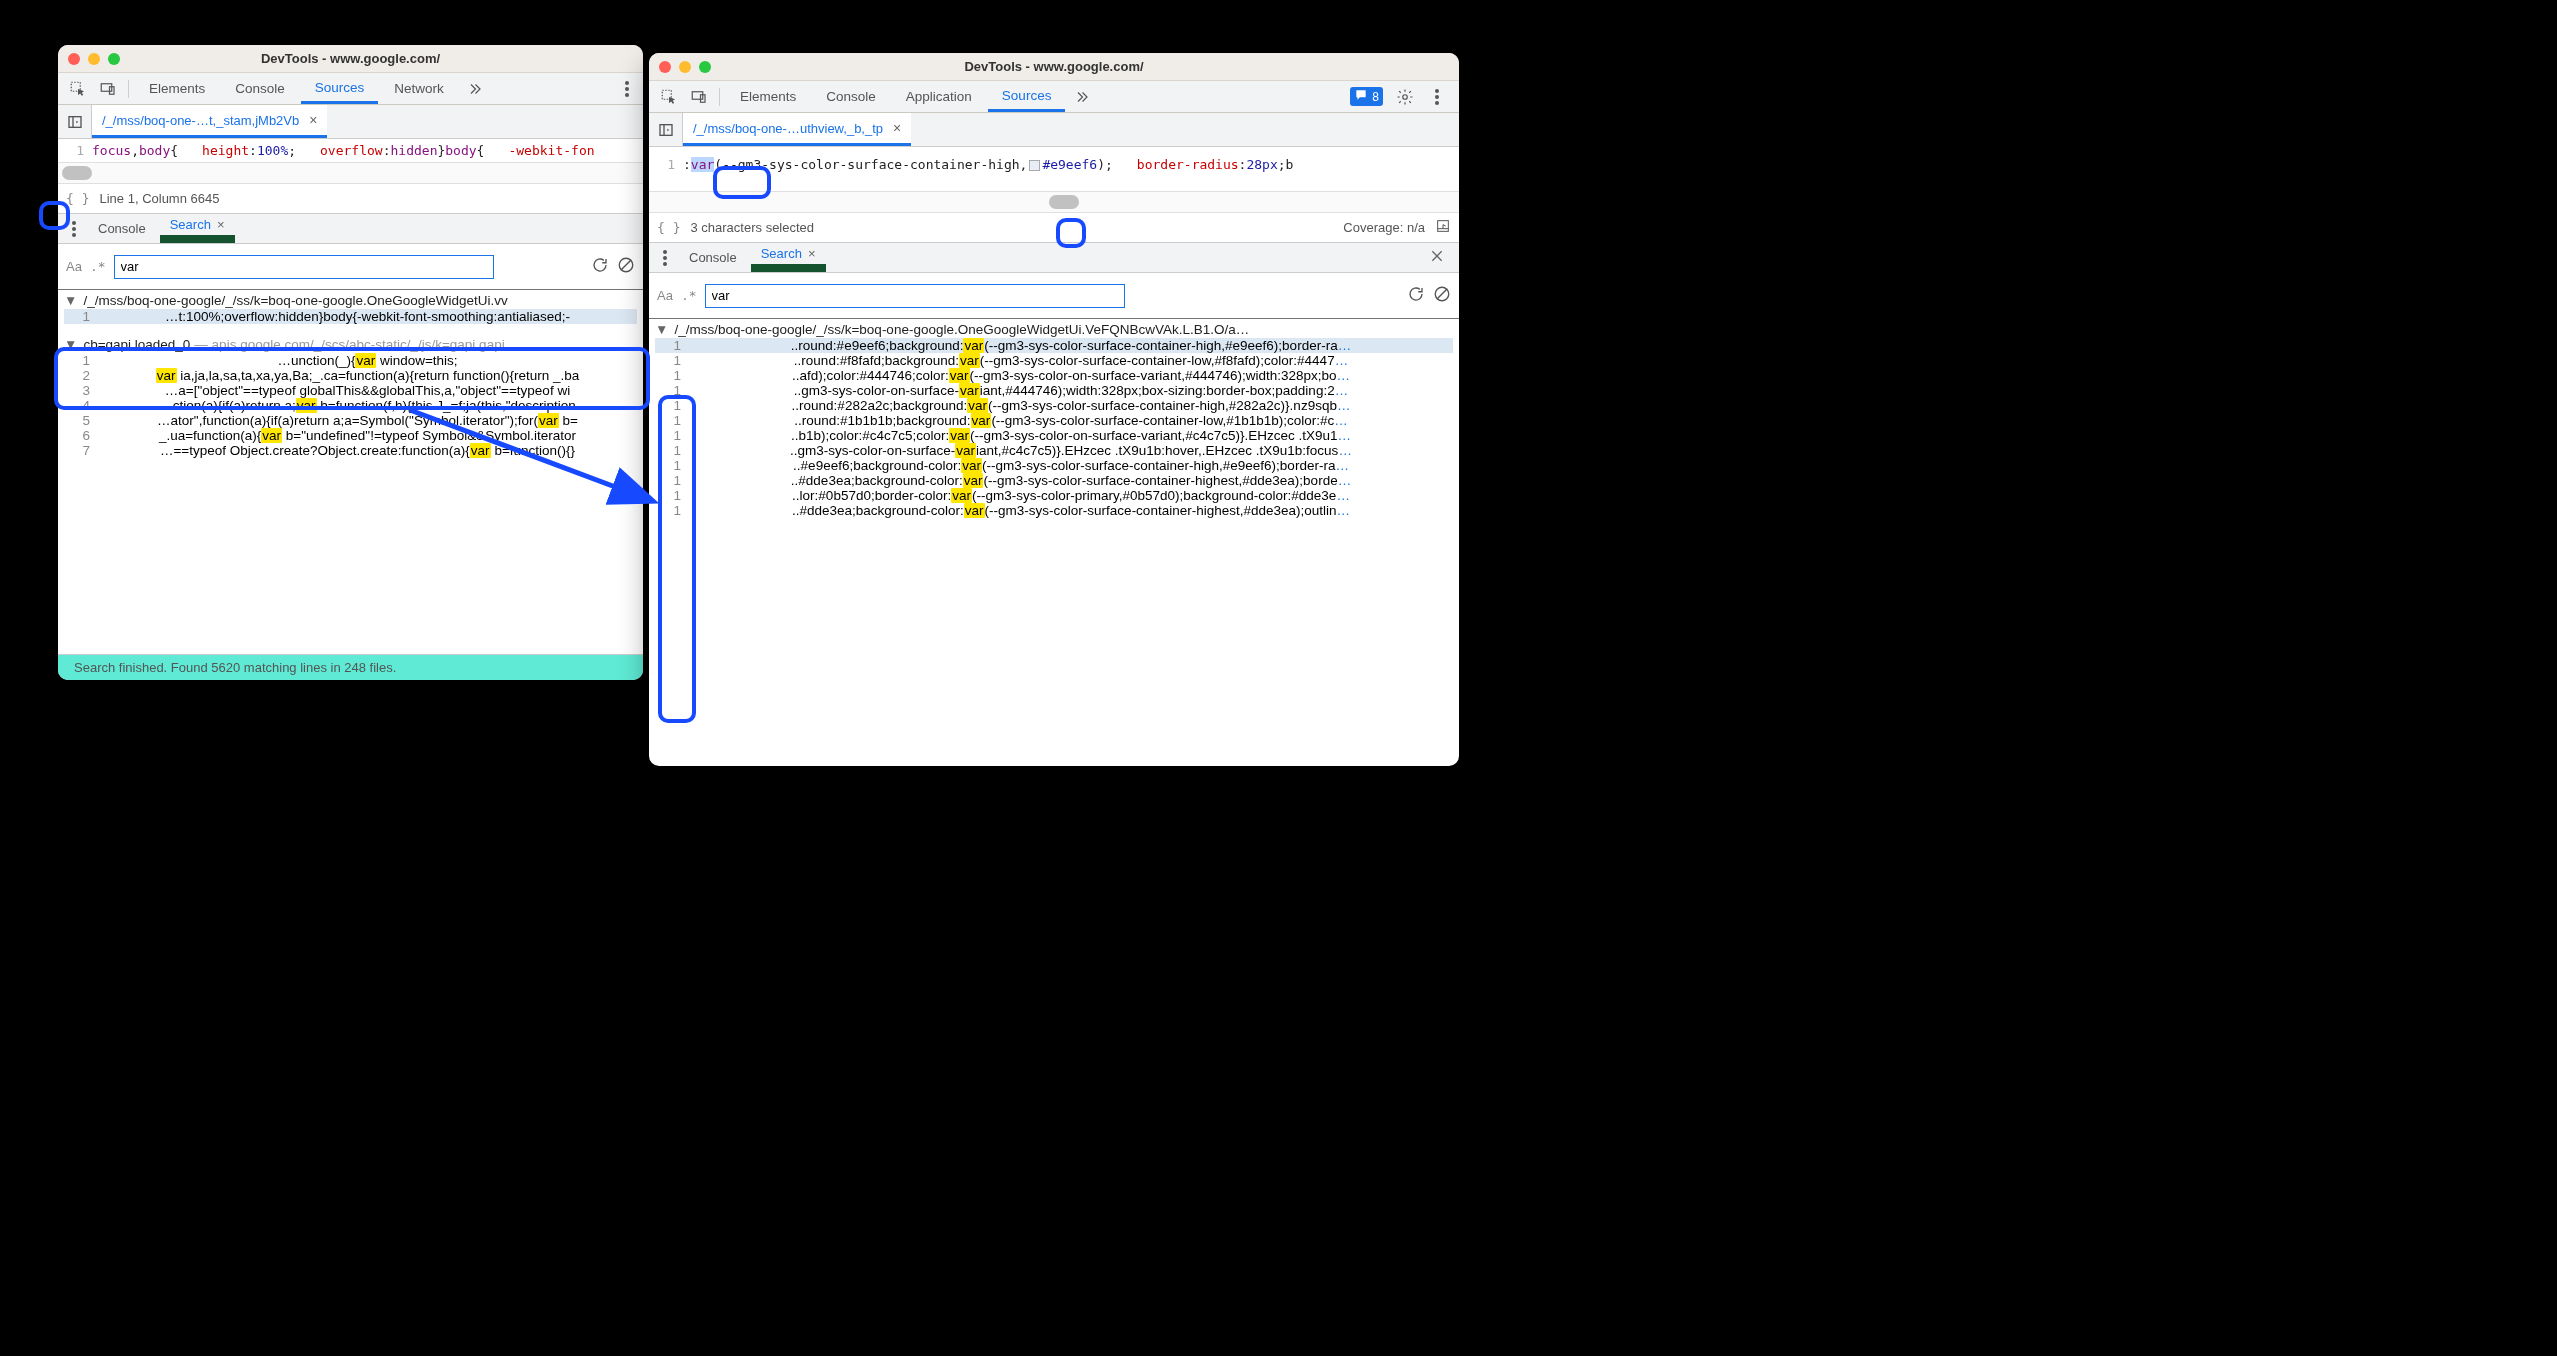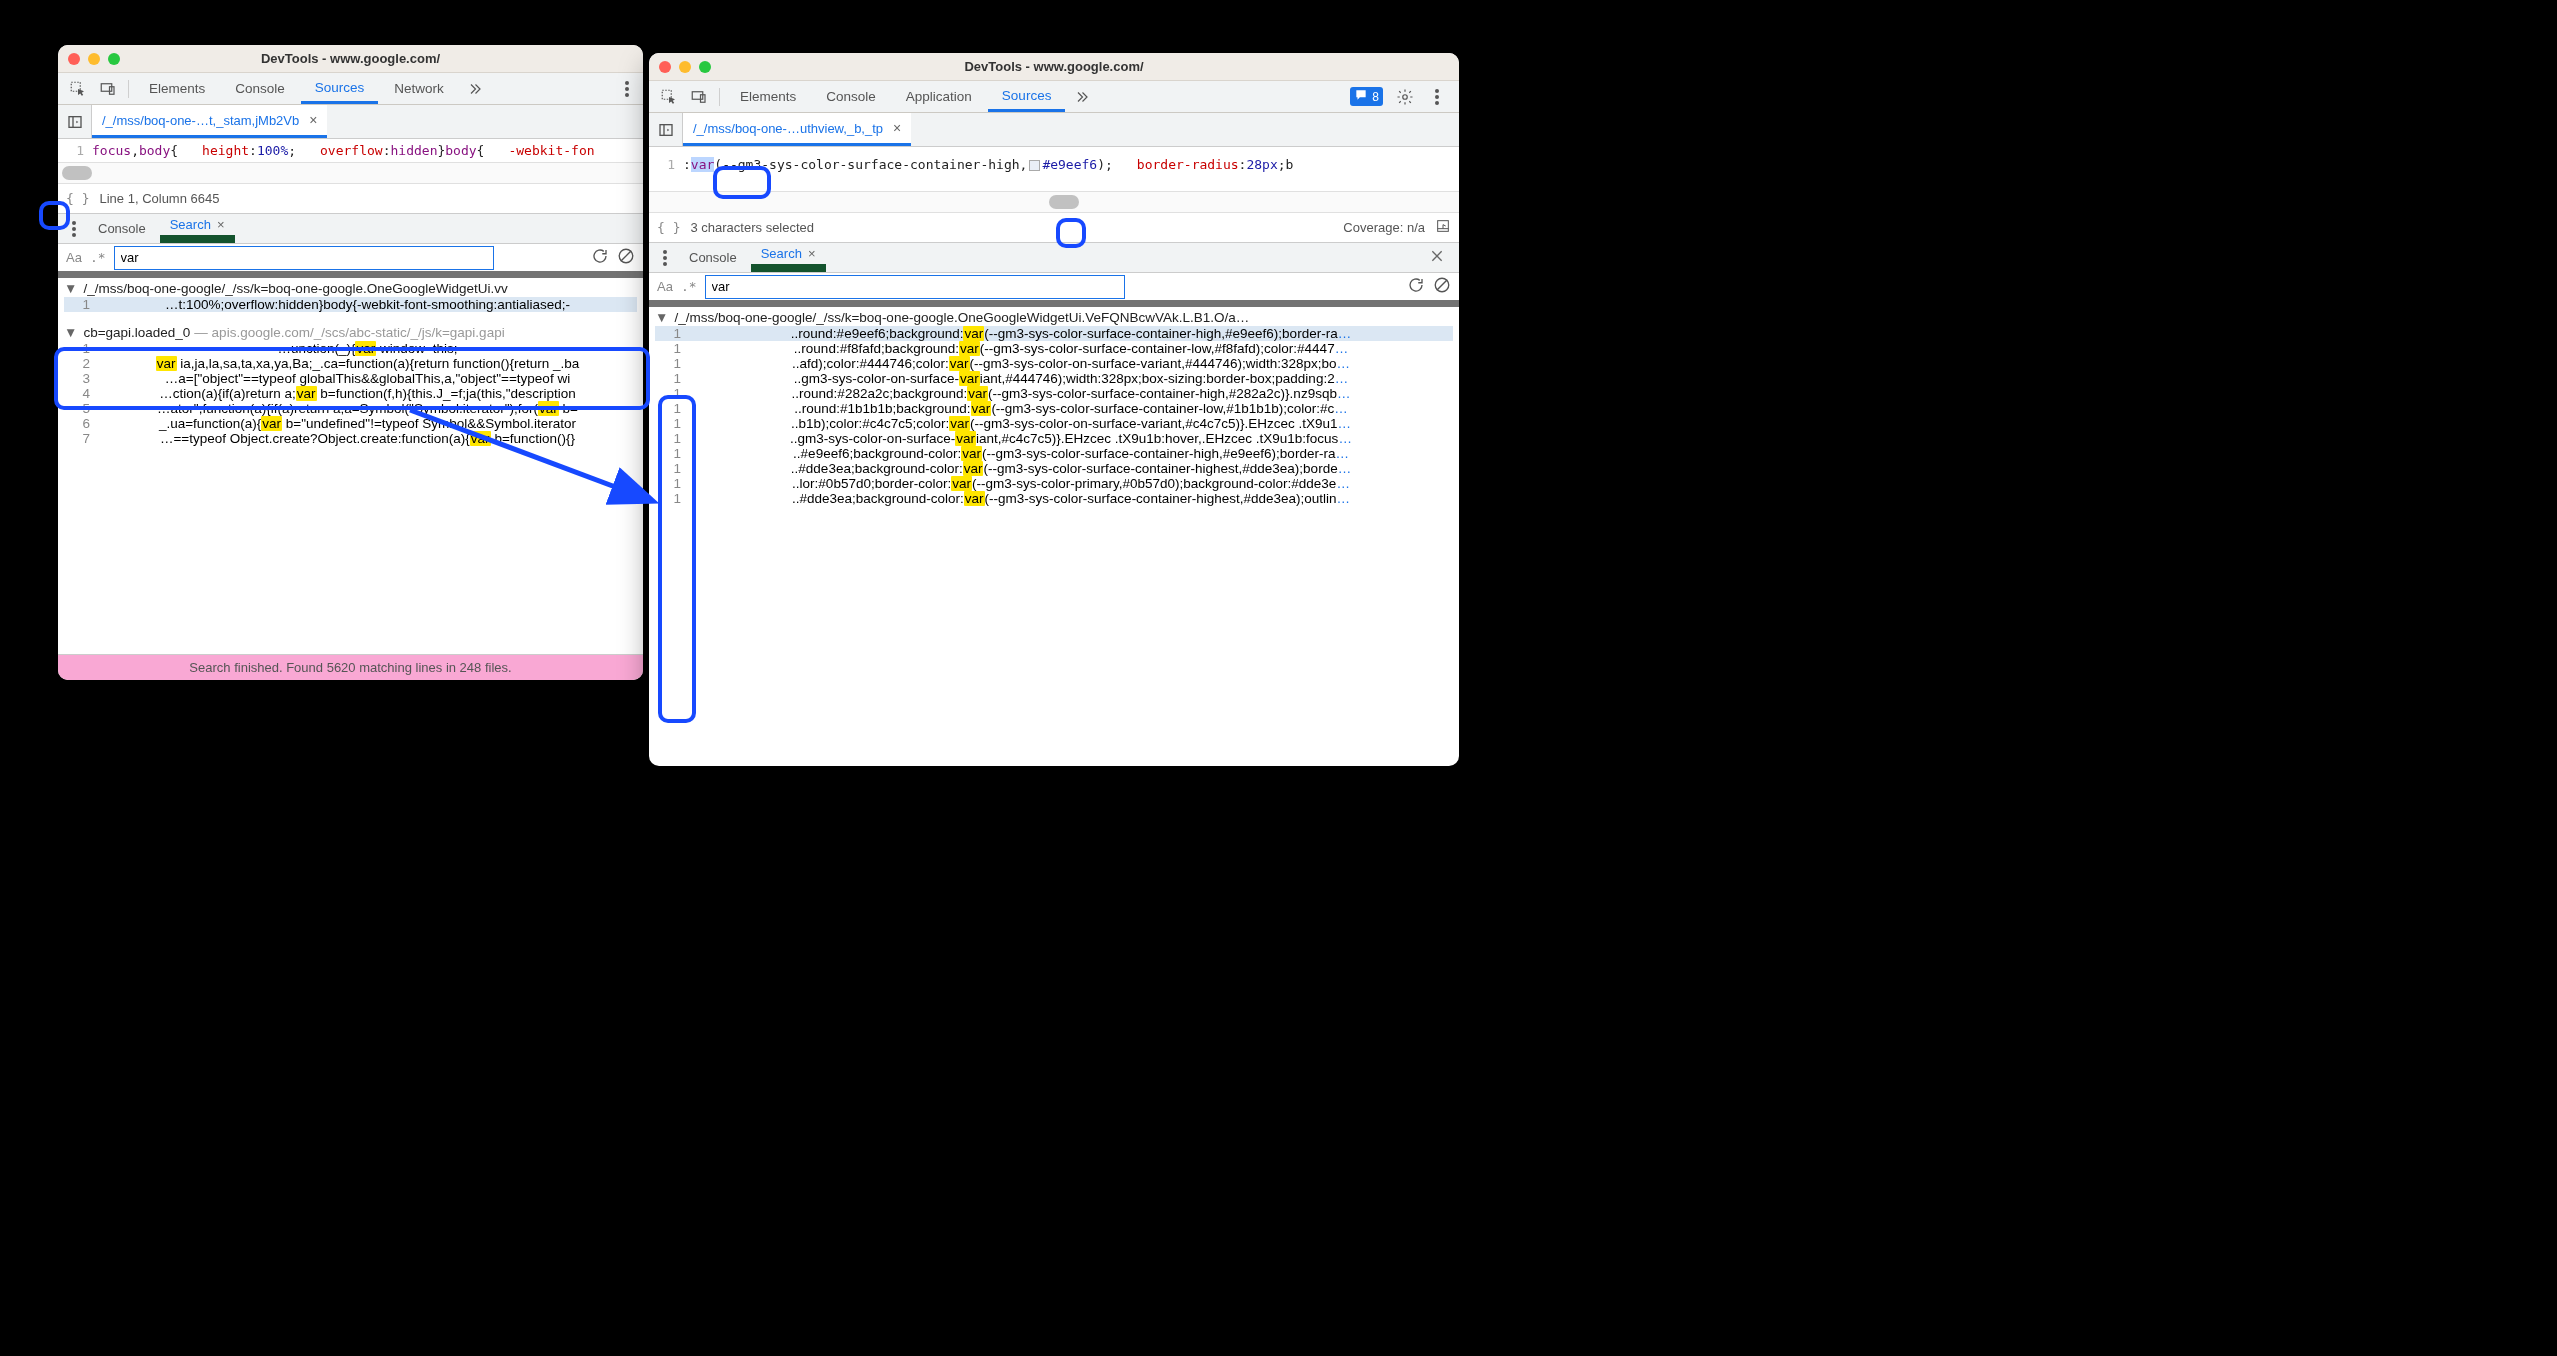--- a/index.html
+++ b/index.html
@@ -94,39 +94,39 @@
     color:#555; border-bottom:1px solid #ccc; background:#fff;
   }
   .brackets { font-family: Menlo, monospace; color:#888;}
   .drawerheader {
     height:30px; display:flex; align-items:center; padding:0 6px; gap:4px;
     border-bottom:1px solid #ccc; background:#f1f3f4;
   }
   .dtab { padding:0 10px; height:100%; display:flex; align-items:center; color:#555; font-size:13px;}
   .dtab.active { color:#1a73e8; border-bottom:8px solid #14532d;}
   .searchbar {
-    height:34px; display:flex; align-items:center; padding:0 8px; gap:8px;
-    border-bottom:7px solid #737373;
+    height:46px; display:flex; align-items:center; padding:0 8px; gap:8px;
+    border-bottom:1px solid #737373;
   }
   .searchbar input {
     flex:0 0 auto; height:24px; border:1px solid #1a73e8; background:#fff;
     padding:0 6px; font-size:13px; font-family:inherit; outline:none;
   }
   .results { flex:1; overflow:hidden; font-size:13.5px; position:relative;}
   .resgroup { padding: 2px 6px;}
   .resgroup .disclosure { color:#666; margin-right:2px;}
   .reshead { display:flex; align-items:center; gap:4px; padding:1px 0; white-space:nowrap; overflow:hidden;}
   .reshead .path { color:#222;}
   .reshead .domain { color:#999;}
   .resrow { display:flex; white-space:nowrap; padding:0px 0 0px 6px; font-size:13.5px; overflow:hidden;}
   .resrow .ln { width:20px; text-align:right; color:#888; margin-right:8px; font-variant-numeric:tabular-nums;}
   .resrow .txt { flex:1; overflow:hidden; text-overflow:clip;text-align:center;}
   .hl { background:#ffe600; border-radius:1px; padding:0 1px;}
   .resrow.sel { background:#dbe7f3;}
-  .footer { height:26px; display:flex; align-items:center; padding:0 8px; color:#555; border-top:1px solid #ccc; background:#f9a8d4;justify-content:center;}
+  .footer { height:26px; display:flex; align-items:center; padding:0 16px; color:#555; border-top:1px solid #ccc; background:#5eead4;}
   .ellips { color:#1a73e8; }
   .flex-spacer { flex:1; }
 
   
   .anno-circle { position:absolute; border:4px solid #1749ff; border-radius:10px; pointer-events:none;}
   .anno-arrow { position:absolute; pointer-events:none;}
 
   .mono { font-family: Menlo, Consolas, monospace;}
   .badge-icon svg { width:14px; height:14px; fill:#fff;}
   .right-icons { display:flex; align-items:center; gap:8px; padding-right:6px;}

